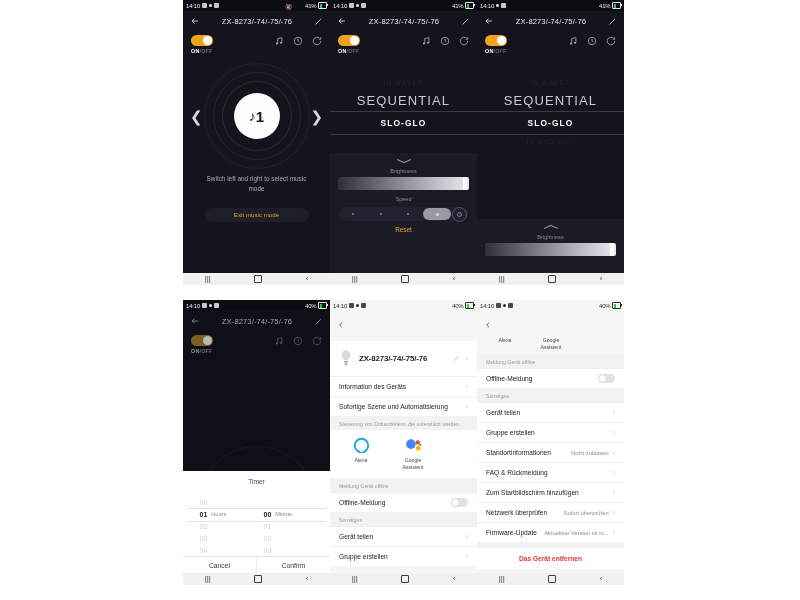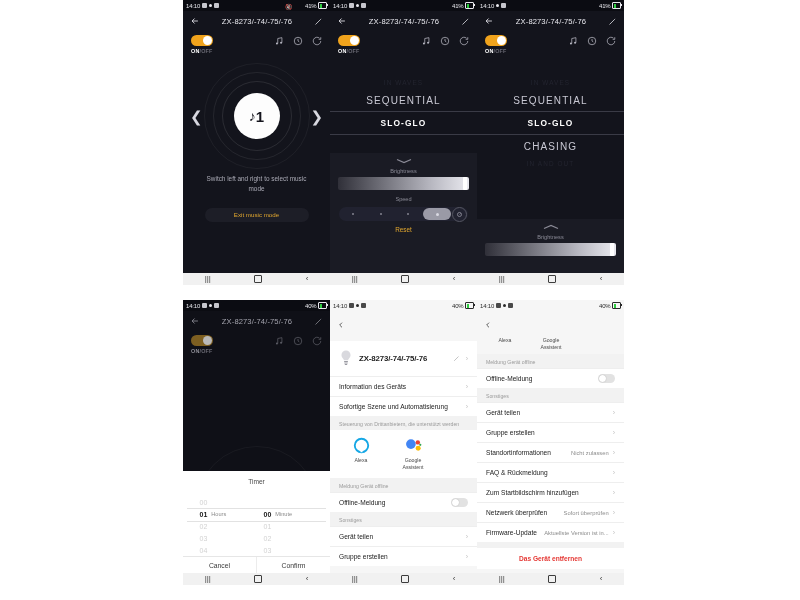--- a/index.html
+++ b/index.html
@@ -59,21 +59,21 @@
   .disc .note{font-size:14px;line-height:1;}
   .chev{position:absolute;color:#d8d8e0;font-size:15px;line-height:1;z-index:3;}
   .chev.l{left:7px;} .chev.r{right:7px;}
   .hint{text-align:center;color:#a9a9b4;font-size:6.4px;line-height:1.55;padding:0 16px;margin-top:2px;}
   .exitbtn{margin:14px auto 0;width:104px;height:14px;border-radius:8px;background:#1d1e27;
     color:#e0a62e;font-size:6.2px;display:flex;align-items:center;justify-content:center;}
 
   
   .modelist{margin-top:14px;}
   .mode{height:22px;display:flex;align-items:center;justify-content:center;
-    font-size:10px;letter-spacing:1.1px;color:#c9c9d4;}
+    font-size:13px;letter-spacing:1.1px;color:#c9c9d4;}
   .mode.faint{color:#23242f;font-size:6.4px;height:13px;}
   .mode.sel{color:#ffffff;font-weight:bold;font-size:8.4px;
     border-top:1px solid #3a3b46;border-bottom:1px solid #3a3b46;}
   .mode.sub{color:#c9c9d4;}
 
   
   .sheet{position:absolute;left:0;right:0;bottom:12px;background:#1a1b24;padding-top:4px;}
   .sheet.mid{bottom:12px;height:116px;}
   .grab{display:block;margin:1px auto 4px;}
   .ctrl-label{text-align:center;color:#8a8a96;font-size:5.6px;margin-bottom:3px;}
@@ -372,21 +372,20 @@
           <path d="M21 12a9 9 0 1 1-3-6.7"></path>
             <path d="M21 3v5h-5"></path>
           </svg>
       </div>
     </div>
 
     <div class="modelist" style="margin-top:22px;">
       <div class="mode faint">IN WAVES</div>
       <div class="mode">SEQUENTIAL</div>
       <div class="mode sel">SLO-GLO</div>
-      <div class="mode sub">CHASING</div>
       <div class="mode faint">IN AND OUT</div>
     </div>
 
     <div class="sheet" style="height:50px;">
       <svg class="grab" width="18" height="6" viewBox="0 0 18 6" fill="none" stroke="#8a8a96" stroke-width="1.3">
           <path d="M2 4.5l7-3 7 3"></path>
         </svg>
       <div class="ctrl-label">Brightness</div>
       <div class="slider">
           <div class="thumb"></div>

